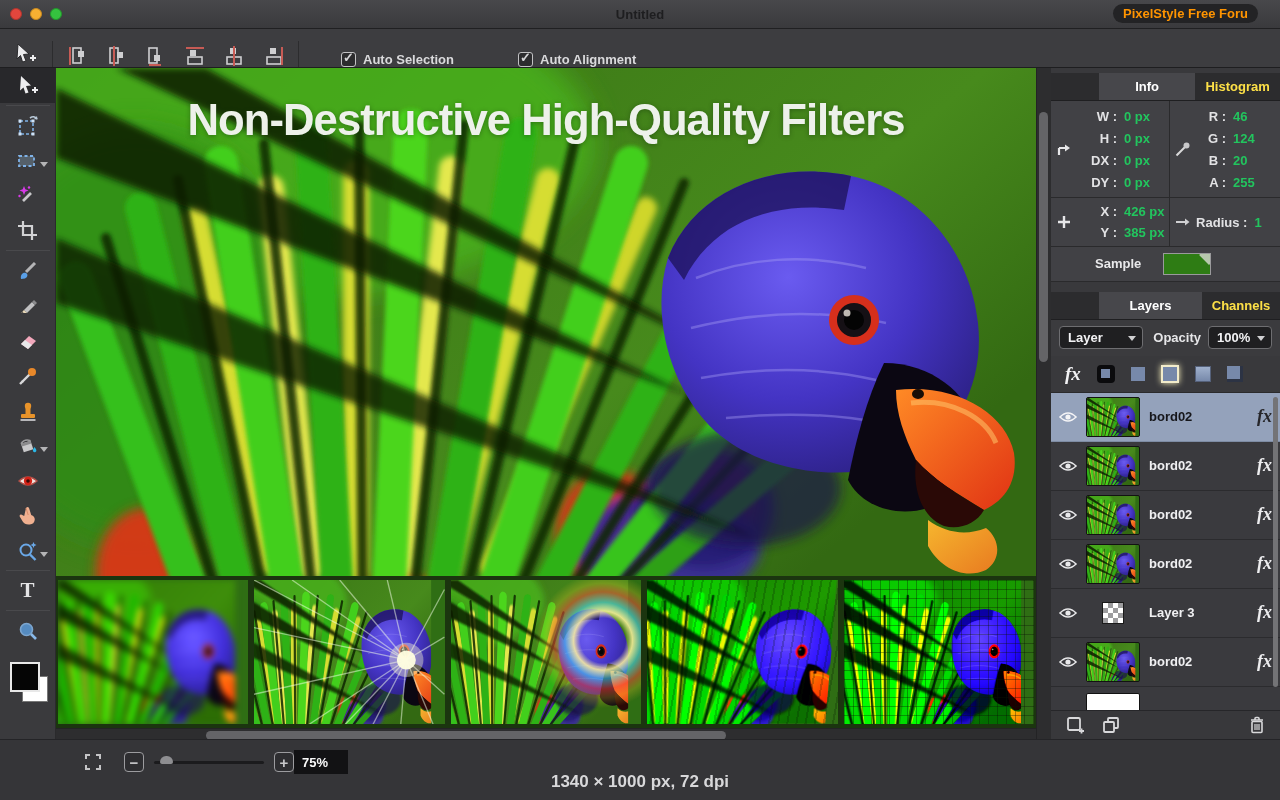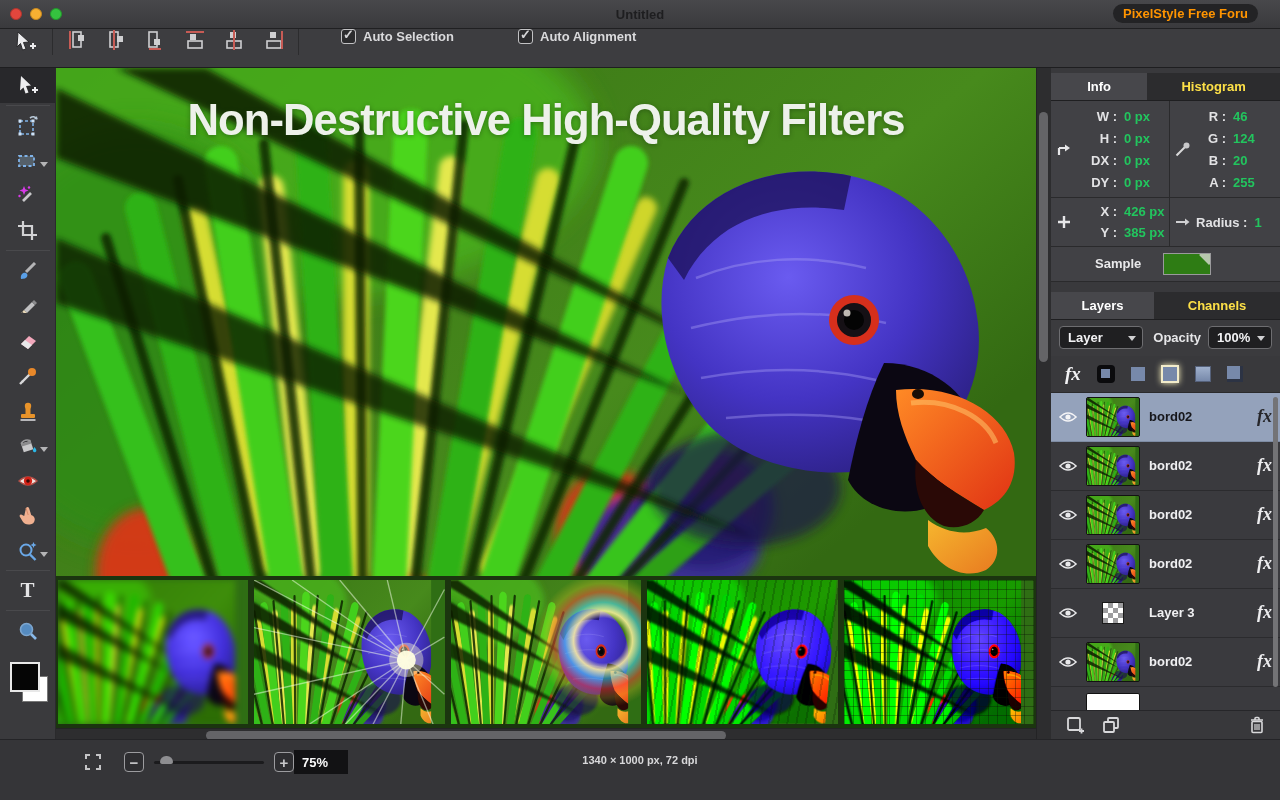--- a/index.html
+++ b/index.html
@@ -8,21 +8,21 @@
   
   .titlebar{height:28px;flex:0 0 28px;background:linear-gradient(#48484b,#3a3a3d);border-bottom:1px solid #202022;position:relative;display:flex;align-items:center;}
   .lights{display:flex;gap:8px;margin-left:10px;}
   .light{width:12px;height:12px;border-radius:50%;}
   .light.r{background:#e2463d;border:1px solid #b0352e;box-sizing:border-box}
   .light.y{background:#f7b032;border:1px solid #c8891f;box-sizing:border-box}
   .light.g{background:#35c23f;border:1px solid #22962c;box-sizing:border-box}
   .wintitle{position:absolute;left:0;right:0;text-align:center;font-size:13px;font-weight:700;color:#1e1e20;}
   .badge{position:absolute;right:22px;top:4px;background:#232325;border-radius:10px;padding:2px 10px;font-size:13px;font-weight:700;color:#ff9400;white-space:nowrap;}
   
-  .optbar{height:38px;flex:0 0 38px;background:#3d3d40;border-bottom:1px solid #1e1e20;display:flex;align-items:flex-start;}
+  .optbar{height:38px;flex:0 0 38px;background:#3d3d40;border-bottom:1px solid #1e1e20;display:flex;align-items:flex-end;}
   .vsep{width:1px;height:26px;background:#2c2c2e;margin:0 14px;}
   .alignicons{display:flex;gap:17px;align-items:center;}
   .alicon{width:22px;height:22px;}
   .chk{display:flex;align-items:center;margin-left:28px;}
   .chk .box{width:15px;height:15px;background:#2c2c2e;border:1.5px solid #c2c2c4;border-radius:3px;position:relative;box-sizing:border-box;}
   .chk .box::after{content:"✓";position:absolute;left:1px;top:-3px;color:#d4d4d6;font-size:13px;font-weight:700;}
   .chk .lab{margin-left:7px;font-size:13px;font-weight:700;color:#dadadc;}
   
   .main{flex:1 1 auto;display:flex;min-height:0;}
   
@@ -51,21 +51,21 @@
   .t5 .over{background-image:linear-gradient(rgba(10,20,5,.35) 1px, transparent 1px),linear-gradient(90deg, rgba(10,20,5,.35) 1px, transparent 1px);background-size:9px 9px;}
   .hscroll{height:14px;flex:0 0 14px;background:#2d2d2f;border-top:1px solid #232325;position:relative;}
   .hthumb{position:absolute;top:2px;height:9px;left:150px;width:520px;background:#646467;border-radius:5px;}
   
   .vscroll{flex:0 0 14px;width:14px;background:#2d2d2f;border-left:1px solid #232325;position:relative;}
   .vthumb{position:absolute;left:2px;width:9px;top:44px;height:250px;background:#646467;border-radius:5px;}
   
   .panel{flex:1 1 auto;background:#39393c;display:flex;flex-direction:column;overflow:hidden;padding-top:5px;box-sizing:border-box;}
   .tabbar{height:27px;flex:0 0 27px;background:#2c2c2e;display:flex;border-bottom:1px solid #1f1f21;}
   .tab{display:flex;align-items:center;justify-content:center;font-size:13px;font-weight:700;color:#fde047;}
-  .tab.active{background:#47474b;color:#ffffff;}
+  .tab.active{background:#47474b;color:#ffffff;margin-left:48px;}
   .tab.t-info{flex:0 0 42%;} .tab.t-hist{flex:1;}
   .tab.t-layers{flex:0 0 45%;} .tab.t-chan{flex:1;}
   .section{background:#414145;border-bottom:1px solid #2a2a2c;display:flex;}
   .half{display:flex;align-items:center;box-sizing:border-box;}
   .half.left{width:52%;border-right:1px solid #2a2a2c;}
   .half.right{width:48%;}
   .iconcol{width:26px;display:flex;justify-content:center;flex:0 0 26px;}
   .rows{flex:1;padding:6px 0;}
   .mrow{height:22px;display:flex;align-items:center;}
   .mlab{width:40px;text-align:right;font-size:13px;font-weight:700;color:#e2e2e4;}
@@ -106,21 +106,21 @@
   .actions{height:28px;flex:0 0 28px;background:#38383b;border-top:1px solid #262629;display:flex;align-items:center;gap:16px;padding:0 14px;}
   .actions .spacer{flex:1;}
   
   .statusbar{height:60px;flex:0 0 60px;background:#353538;border-top:1px solid #242427;position:relative;}
   .zoomctl{position:absolute;left:84px;top:10px;display:flex;align-items:center;}
   .sqbtn{width:20px;height:20px;border:1.5px solid #9c9c9f;border-radius:4px;color:#c8c8ca;display:flex;align-items:center;justify-content:center;font-size:15px;font-weight:700;box-sizing:border-box;background:#2e2e31;}
   .fitbtn{margin-right:22px;}
   .slider{width:110px;height:3px;background:#1b1b1d;border-radius:2px;margin:0 10px;position:relative;}
   .sliderthumb{position:absolute;left:6px;top:-5px;width:13px;height:8px;background:#8e8e91;border-radius:6px 6px 2px 2px;}
   .zoombox{width:54px;height:24px;background:#121214;color:#fafafa;font-size:13px;font-weight:700;display:flex;align-items:center;padding-left:8px;box-sizing:border-box;}
-  .dims{position:absolute;left:50%;top:14px;transform:translateX(-50%);font-size:11px;font-weight:600;color:#d8d8da;}
+  .dims{position:absolute;left:50%;top:32px;transform:translateX(-50%);font-size:17px;font-weight:600;color:#d8d8da;}
   .hidden-defs{position:absolute;width:0;height:0;overflow:hidden;}
 </style>
 </head>
 <body>
 
 <svg class="hidden-defs" aria-hidden="true">
   <defs>
     <linearGradient id="bgG" x1="0" y1="0" x2="1" y2="0.6">
       <stop offset="0" stop-color="#2c5e10"></stop>
         <stop offset="0.35" stop-color="#3f7d18"></stop>

